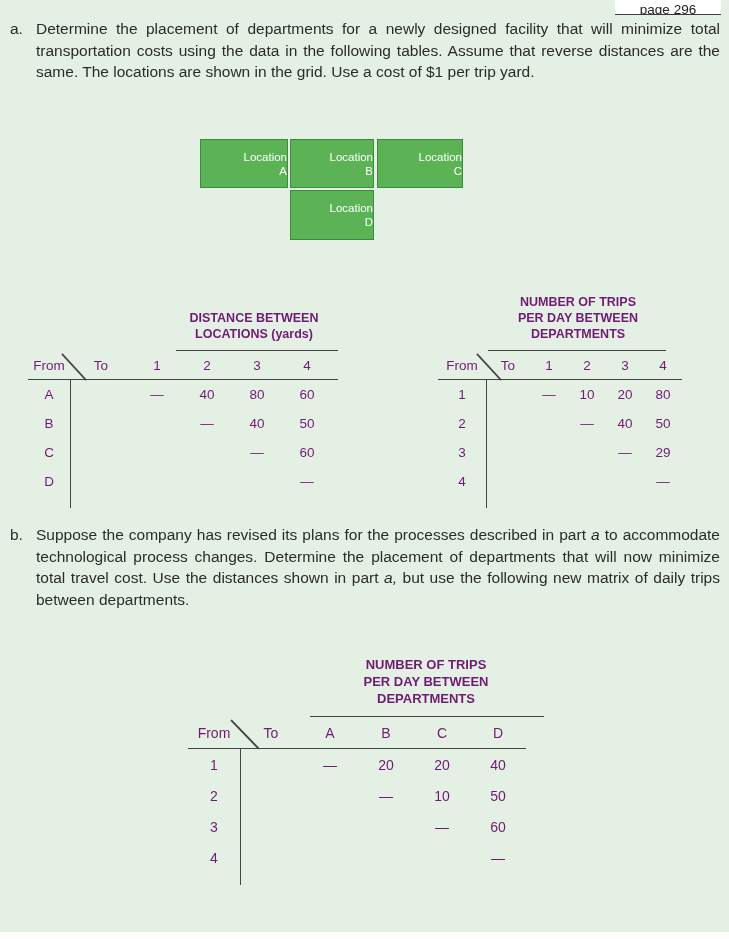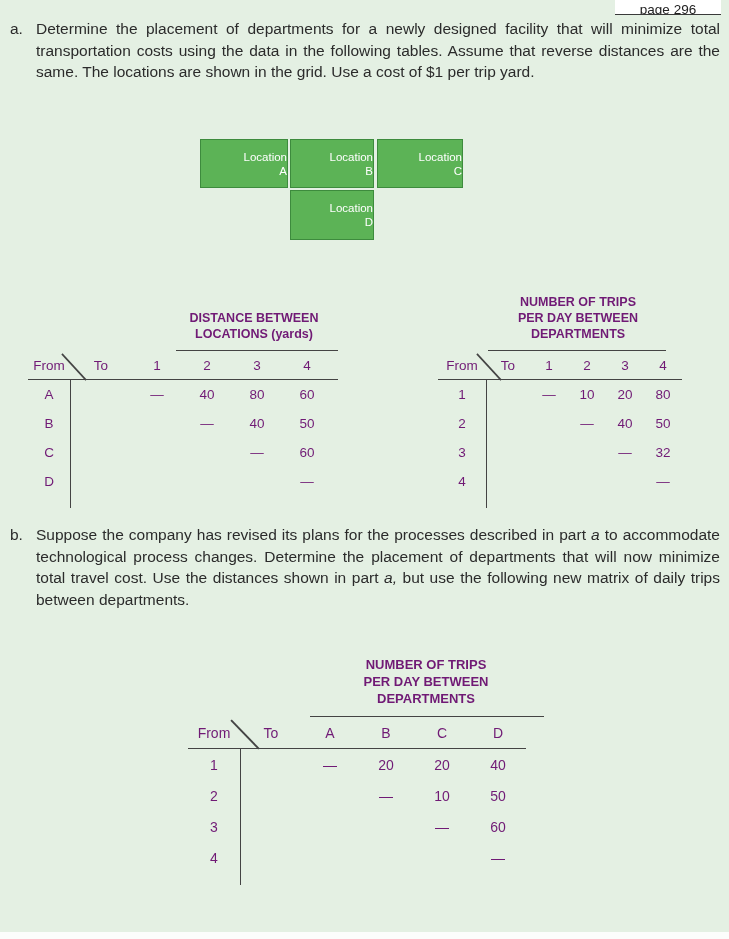--- a/index.html
+++ b/index.html
@@ -211,21 +211,21 @@
         <span class="cell">—</span>
         <span class="cell">40</span>
         <span class="cell">50</span>
       </div>
       <div class="row grid6">
         <span class="cell">3</span>
         <span class="cell"></span>
         <span class="cell"></span>
         <span class="cell"></span>
         <span class="cell">—</span>
-        <span class="cell">32</span>
+        <span class="cell">29</span>
       </div>
       <div class="row grid6">
         <span class="cell">4</span>
         <span class="cell"></span>
         <span class="cell"></span>
         <span class="cell"></span>
         <span class="cell"></span>
         <span class="cell">—</span>
       </div>
     </div>

